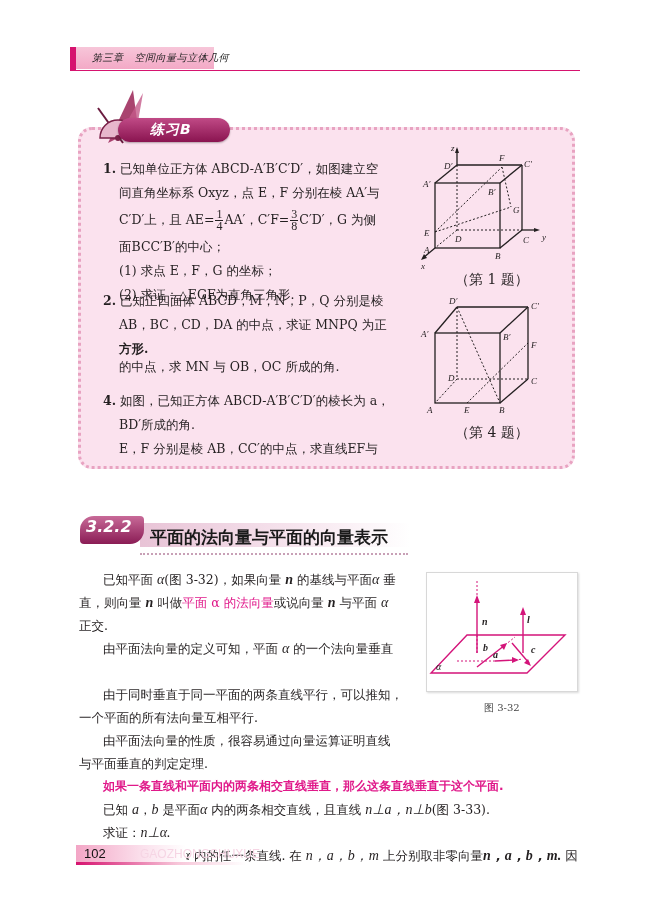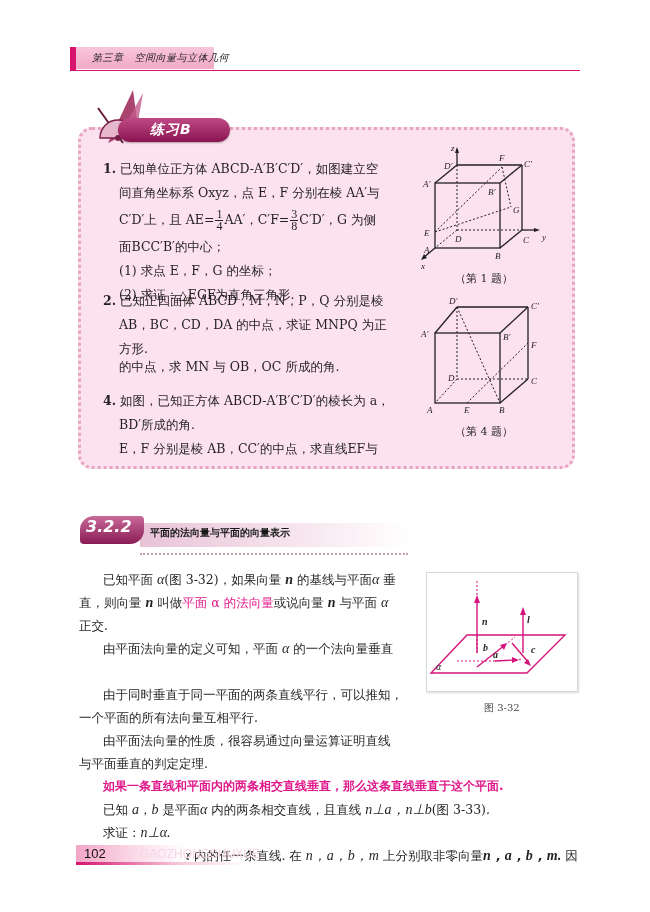--- a/index.html
+++ b/index.html
@@ -22,29 +22,29 @@
     background:linear-gradient(180deg,#c04a86 0%,#8a1450 100%); box-shadow:0 1px 2px rgba(0,0,0,0.3); }
   .ex-badge-text { left:150px; top:121px; font-family:"DejaVu Sans", sans-serif; font-size:14px; font-weight:bold; color:#ffffff; letter-spacing:1px; font-style:italic; }
   .ex-deco { left:78px; top:88px; width:80px; height:60px; }
 
   .q { position:absolute; font-size:12.5px; line-height:24px; color:#231f20; white-space:nowrap; }
   .q .num { font-weight:bold; font-family:"DejaVu Serif", serif; }
   .frac { display:inline-block; vertical-align:middle; text-align:center; font-family:"Liberation Serif", serif; font-size:12px; line-height:11px; margin:0 1px; }
   .frac span { display:block; }
   .frac .n { border-bottom:1px solid #231f20; padding:0 1px; }
 
-  .fig-cap { position:absolute; font-size:11px; color:#231f20; white-space:nowrap; }
+  .fig-cap { position:absolute; font-size:14px; color:#231f20; white-space:nowrap; }
 
   
   .sec-badge { left:80px; top:516px; width:64px; height:28px; border-radius:14px 4px 14px 4px;
     background:linear-gradient(180deg,#c86a98 0%,#8a1c55 100%); }
   .sec-num { left:86px; top:517px; font-family:"DejaVu Sans", sans-serif; font-weight:bold; font-style:italic; font-size:16px; color:#fff; }
   .sec-band { left:140px; top:523px; width:270px; height:24px;
     background:linear-gradient(90deg,#e8c3d6 0%,#f7e6ef 60%,#ffffff 100%); }
-  .sec-title { left:150px; top:526px; font-family:"DejaVu Sans", sans-serif; font-weight:bold; font-size:10px; color:#1a1a1a; white-space:nowrap; }
+  .sec-title { left:150px; top:526px; font-family:"DejaVu Sans", sans-serif; font-weight:bold; font-size:17px; color:#1a1a1a; white-space:nowrap; }
   .sec-dots { left:140px; top:553px; width:268px; height:0; border-top:2px dotted #c8a0b6; }
 
   .p { position:absolute; font-size:12.5px; line-height:23px; white-space:nowrap; color:#231f20; }
   .p b.v { font-family:"Liberation Serif", serif; font-weight:bold; font-style:italic; font-size:14px; }
   .p i { font-family:"Liberation Serif", serif; font-size:14px; }
   .mag { color:#e0198a; }
 
   .fig32 { left:426px; top:572px; width:150px; height:118px; border:1px solid #d8d8d8; background:#fff; box-shadow:1px 1px 2px rgba(0,0,0,0.15); }
   .fig32-cap { left:484px; top:701px; font-size:10px; color:#444; }
 
@@ -82,21 +82,21 @@
     <span>C′D′上，且 AE=</span><span class="frac"><span class="n">1</span><span>4</span></span><span>AA′，C′F=</span><span class="frac"><span class="n">3</span><span>8</span></span><span>C′D′，G 为侧</span>
   </div>
   <div style="padding-left:16px;">面BCC′B′的中心；</div>
   <div style="padding-left:16px;">(1) 求点 E，F，G 的坐标；</div>
   <div style="padding-left:16px;">(2) 求证：△EGF为直角三角形.</div>
 </div>
 
 <div class="q" style="left:103px;top:289px;">
   <div><span class="num">2.</span> <span>已知正四面体 ABCD，M，N，P，Q 分别是棱</span></div>
   <div style="padding-left:16px;">AB，BC，CD，DA 的中点，求证 MNPQ 为正</div>
-  <div style="padding-left:16px;">方形.</div>
+  <div style="padding-left:16px;font-weight:bold;">方形.</div>
 </div>
 
 <div class="q" style="left:103px;top:355px;">
   <div style="padding-left:16px;">的中点，求 MN 与 OB，OC 所成的角.</div>
 </div>
 
 <div class="q" style="left:103px;top:389px;">
   <div><span class="num">4.</span> <span>如图，已知正方体 ABCD-A′B′C′D′的棱长为 a，</span></div>
   <div style="padding-left:16px;">BD′所成的角.</div>
   <div style="padding-left:16px;">E，F 分别是棱 AB，CC′的中点，求直线EF与</div>

